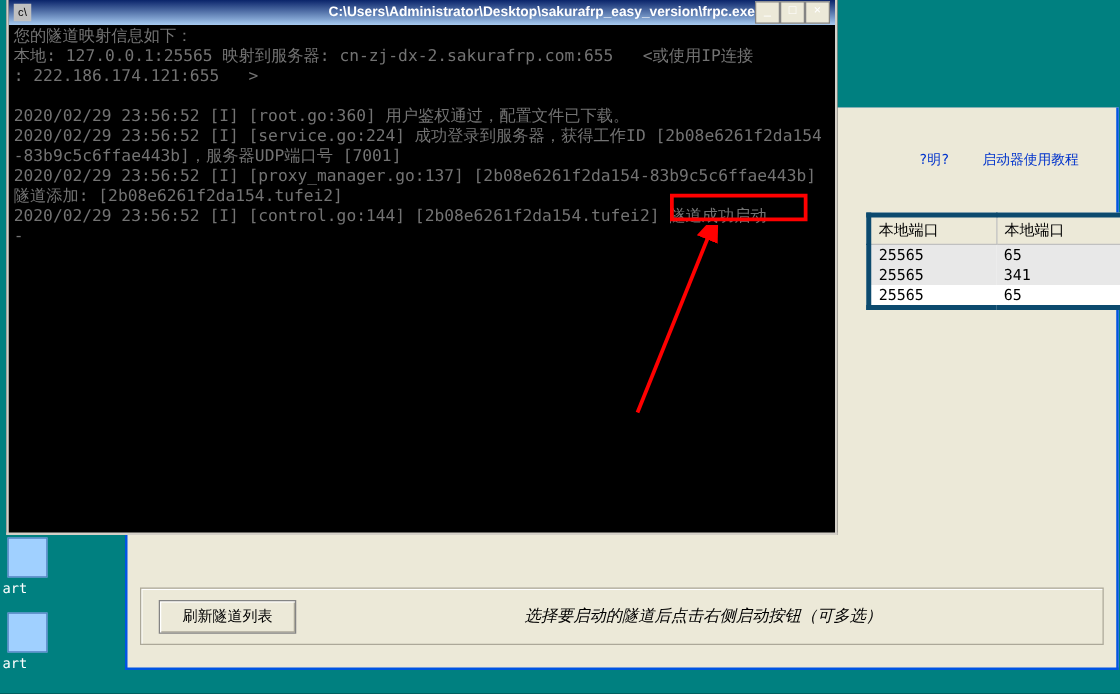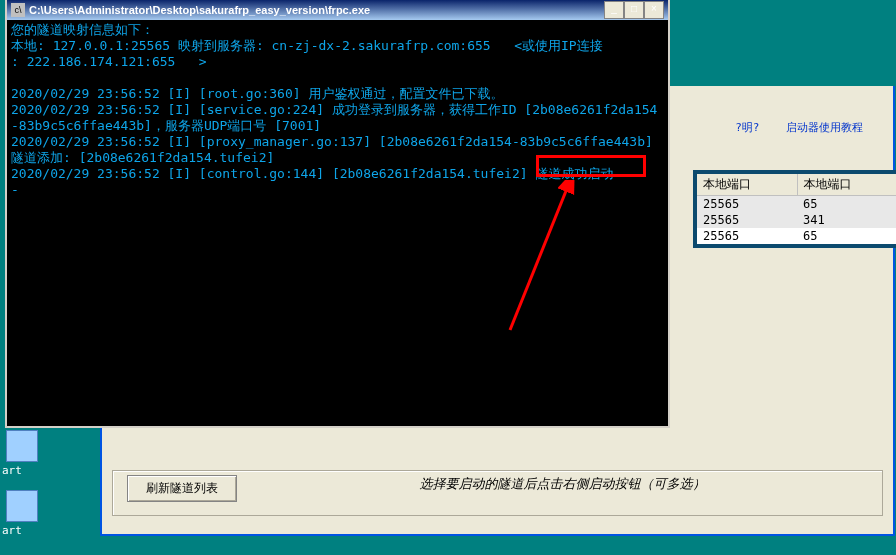--- a/index.html
+++ b/index.html
@@ -80,22 +80,22 @@
     
     .bottom-bar {
       position: absolute;
       bottom: 18px;
       left: 10px;
       right: 10px;
       height: 46px;
       border: 1px solid #aca899;
       box-shadow: inset 1px 1px #fff;
       display: flex;
-      align-items: flex-start;
-      padding: 4px 14px;
+      align-items: center;
+      padding: 15px 14px;
       gap: 20px;
     }
     .win-button {
       background: #ece9d8;
       border: 1px solid #848484;
       box-shadow: inset 1px 1px #fff, inset -1px -1px #aca899;
       padding: 4px 18px;
       font-size: 12px;
       cursor: pointer;
       font-family: 'SimSun', sans-serif;
@@ -125,24 +125,24 @@
     }
     .console-titlebar .icon {
       width: 14px; height: 14px;
       background: #c0c0c0;
       margin-right: 4px;
       font-size: 9px;
       text-align: center;
       color: black;
       line-height: 14px;
     }
-    .console-titlebar .title { flex: 1; font-weight: bold; }
+    .console-titlebar .title { flex: 1; font-weight: bold; text-align: right; }
     .console-body {
       padding: 2px 4px;
-      color: #0ea5e9;
+      color: #737373;
       font-family: 'NSimSun', 'Consolas', monospace;
       font-size: 13px;
       line-height: 16px;
       white-space: pre-wrap;
       word-break: break-all;
       position: relative;
     }
     .highlight-box {
       position: absolute;
       border: 3px solid #ff0000;

